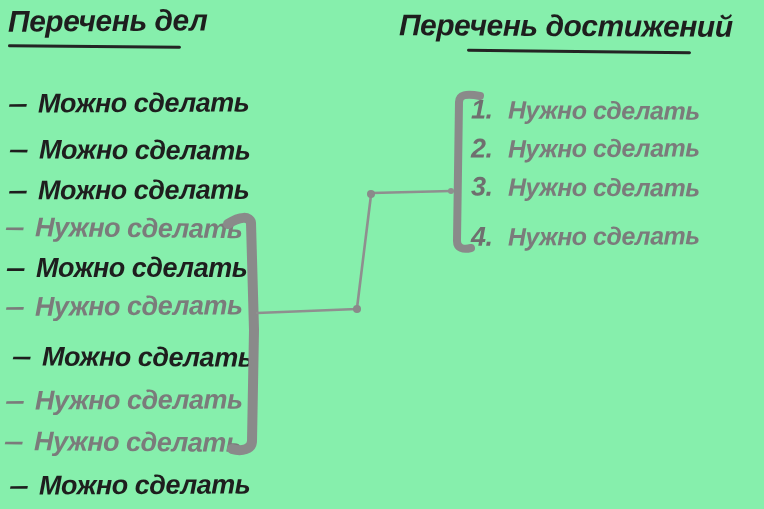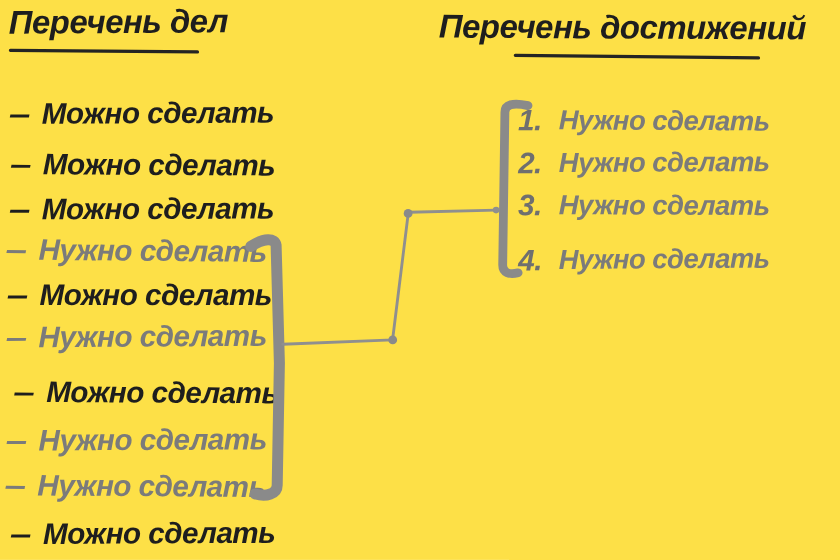--- a/index.html
+++ b/index.html
@@ -4,21 +4,21 @@
 <style>
   html, body {
     margin: 0;
     padding: 0;
     background: #ffffff;
   }
   #canvas {
     position: relative;
     width: 764px;
     height: 509px;
-    background: #fde047;
+    background: #86efac;
     overflow: hidden;
     font-family: "Liberation Sans", sans-serif;
   }
   
   .hand {
     font-style: italic;
     font-weight: bold;
     letter-spacing: -0.5px;
     white-space: nowrap;
   }

